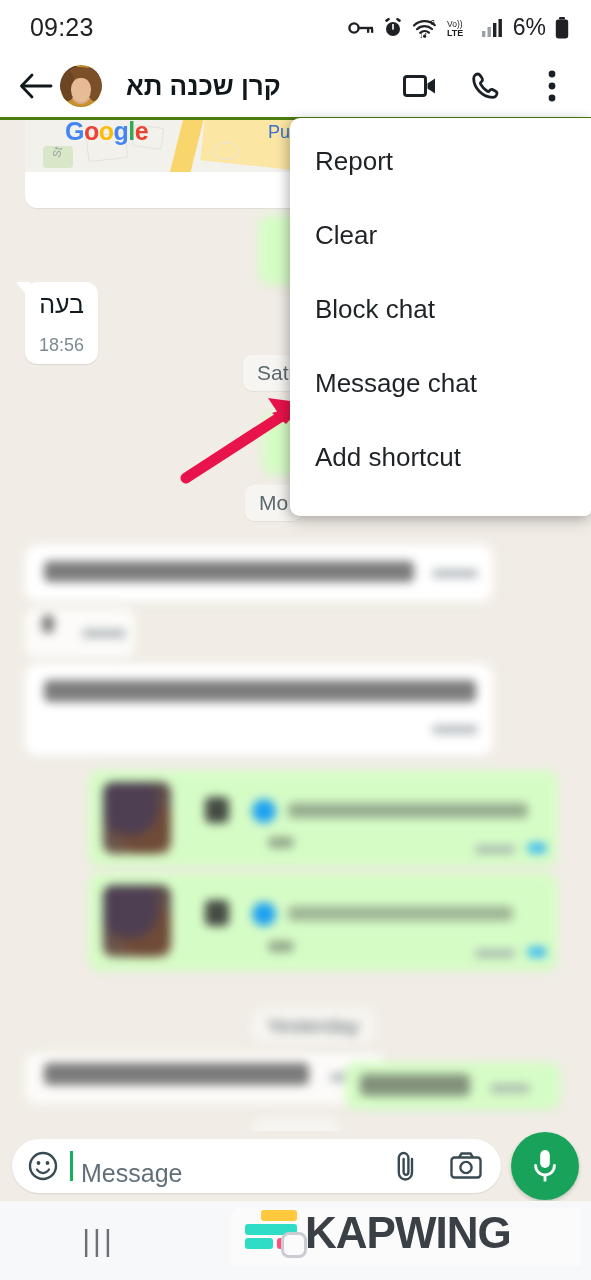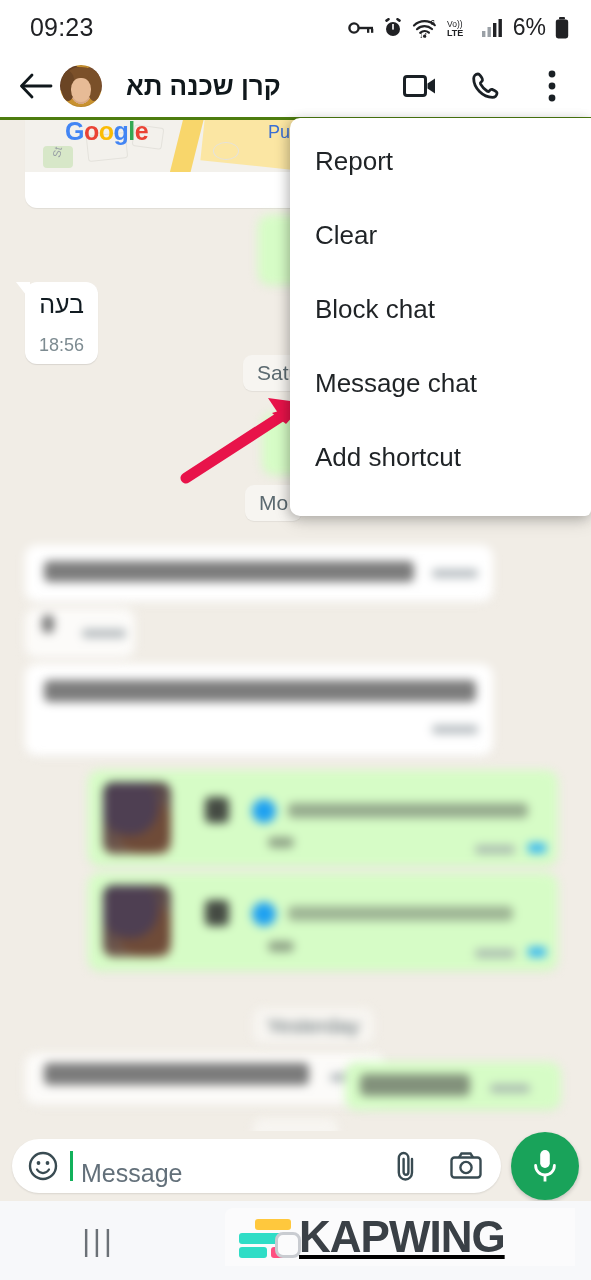--- a/index.html
+++ b/index.html
@@ -166,23 +166,23 @@
     position:absolute; left:0; top:1201px; width:591px; height:79px;
     background:#F7F8FA; display:flex; align-items:center; justify-content:space-around;
   }
   .nav-btn { width:80px; height:50px; display:flex; align-items:center; justify-content:center; color:#6b7177; }
   .nav-recents { font-size:30px; letter-spacing:3px; color:#6b7177; }
   .nav-home { width:26px; height:26px; border:2.5px solid #9aa0a6; border-radius:8px; }
   .nav-back { font-size:30px; color:#9aa0a6; }
 
   
   .watermark {
-    position:absolute; left:225px; top:1208px; width:350px; height:58px;
+    position:absolute; left:231px; top:1208px; width:350px; height:58px;
     background:#FBFBFC; border-radius:8px 0 0 0;
-    display:flex; align-items:center; padding-left:12px; z-index:20;text-decoration:underline;
+    display:flex; padding-left:12px; z-index:20;
   }
   .wm-bars { width:56px; height:40px; position:relative; flex:none; }
   .wm-b { position:absolute; border-radius:3px; }
   .wm-text { font-size:44px; font-weight:bold; color:#3A4046; letter-spacing:-1px; margin-left:6px; }
   .wm-sq {
     position:absolute; left:50px; top:24px; width:26px; height:26px;
     border:3px solid #c9ccd1; border-radius:8px; background:#FBFBFC;
   }
 </style>
 </head>

